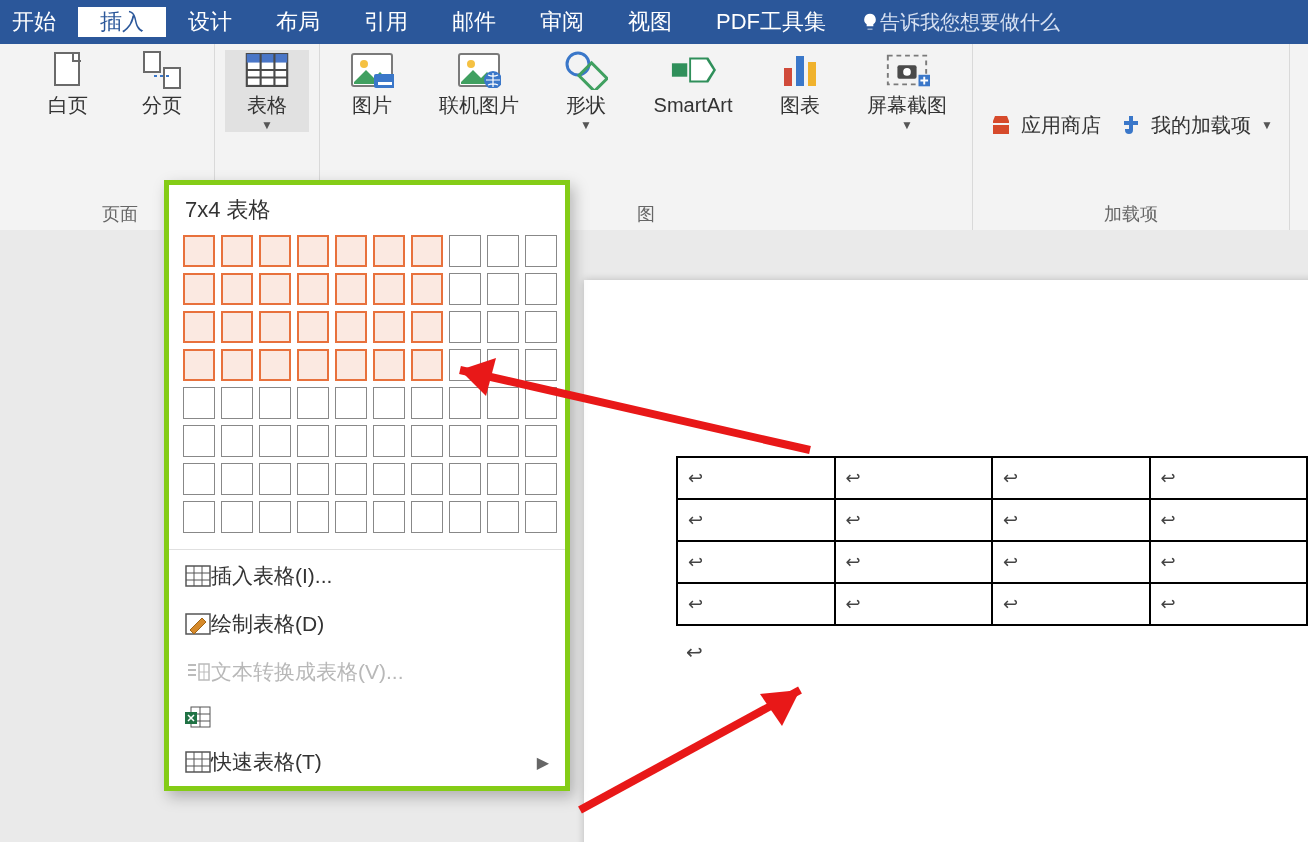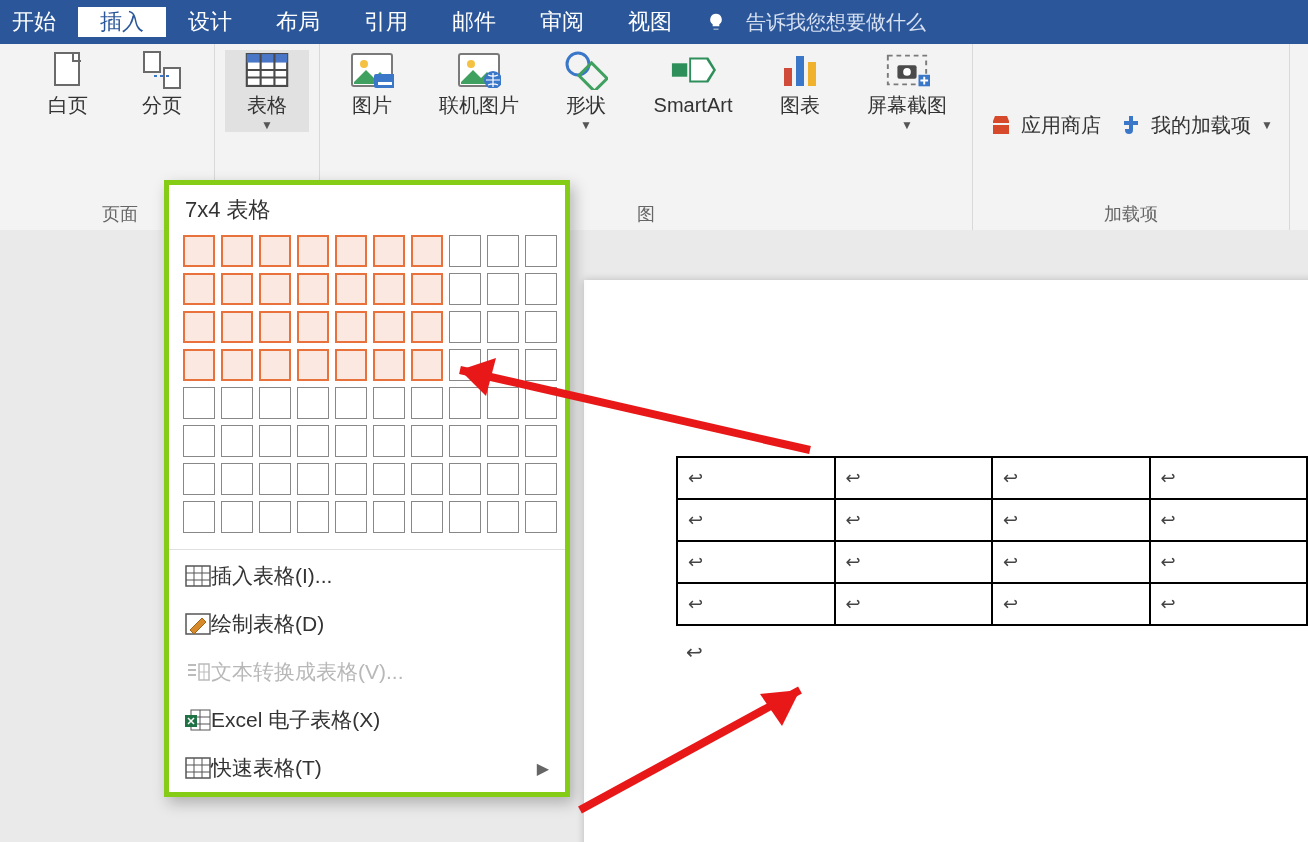--- a/index.html
+++ b/index.html
@@ -1,21 +1,21 @@
 <!DOCTYPE html>
 <html><head>
 <meta charset="utf-8">
 <style>
   html,body{margin:0;padding:0;font-family:"Microsoft YaHei","Segoe UI",sans-serif;background:#fff;overflow:hidden;}
   .app{width:1308px;height:842px;position:relative;}
   
   .tabs{height:44px;background:#2B579A;display:flex;align-items:center;color:#fff;font-size:22px;}
   .tab{padding:0 22px;display:flex;align-items:center;cursor:pointer;white-space:nowrap;}
   .tab.active{background:#fff;color:#2B579A;}
-  .tell-me{display:flex;align-items:center;gap:20px;padding:4px 12px;font-size:20px;color:#d7e1f2;white-space:nowrap;}
+  .tell-me{display:flex;align-items:center;gap:0;padding:4px 12px;font-size:20px;color:#d7e1f2;white-space:nowrap;}
   .bulb{width:20px;height:20px;}
   
   .ribbon{height:188px;background:#f3f3f3;border-bottom:1px solid #d0d0d0;display:flex;padding-left:36px;}
   .group{border-right:1px solid #d9d9d9;display:flex;flex-direction:column;justify-content:space-between;padding:6px 10px 2px;}
   .group-row{display:flex;gap:10px;align-items:flex-start;}
   .group-label{text-align:center;font-size:18px;color:#666;padding:2px 0 4px;}
   .bigbtn{display:flex;flex-direction:column;align-items:center;width:84px;cursor:pointer;text-align:center;gap:4px;}
   .bigbtn.wider{width:110px;}
   .bigbtn .lbl{font-size:20px;color:#333;line-height:1.1;}
   .bigbtn .caret{font-size:12px;color:#555;margin-top:-2px;}
@@ -53,20 +53,21 @@
 
   <div class="tabs">
     <div class="tab cut-left">开始</div>
     <div class="tab active">插入</div>
     <div class="tab">设计</div>
     <div class="tab">布局</div>
     <div class="tab">引用</div>
     <div class="tab">邮件</div>
     <div class="tab">审阅</div>
     <div class="tab">视图</div>
+    <div class="tab">PDF工具集</div>
     <div class="tell-me">
       <svg class="bulb" viewBox="0 0 24 24">
           <path fill="#fff" d="M9 21h6v-1H9v1zm3-19a7 7 0 00-4 12.7V17h8v-2.3A7 7 0 0012 2z"></path>
         </svg>
       <span>告诉我您想要做什么</span>
     </div>
   </div>
 
   <div class="ribbon">
 
@@ -400,21 +401,20 @@
     </div>
     <div class="dd-item">
       <svg class="dd-icon" viewBox="0 0 26 22">
           <rect x="6" y="1" width="19" height="20" fill="#fff" stroke="#555"></rect>
           <line x1="15" y1="1" x2="15" y2="21" stroke="#555"></line>
           <line x1="6" y1="8" x2="25" y2="8" stroke="#555"></line>
           <line x1="6" y1="15" x2="25" y2="15" stroke="#555"></line>
           <rect x="0" y="6" width="12" height="12" fill="#1f7244"></rect>
           <path d="M3 9l6 6M9 9l-6 6" stroke="#fff" stroke-width="1.5"></path>
         </svg>
-      <span>Excel 电子表格(X)</span>
     </div>
     <div class="dd-item">
       <svg class="dd-icon" viewBox="0 0 26 22">
           <rect x="1" y="1" width="24" height="20" fill="#fff" stroke="#555" stroke-width="1.5"></rect>
           <line x1="9" y1="1" x2="9" y2="21" stroke="#555"></line>
           <line x1="17" y1="1" x2="17" y2="21" stroke="#555"></line>
           <line x1="1" y1="8" x2="25" y2="8" stroke="#555"></line>
           <line x1="1" y1="15" x2="25" y2="15" stroke="#555"></line>
         </svg>
       <span>快速表格(T)</span>

